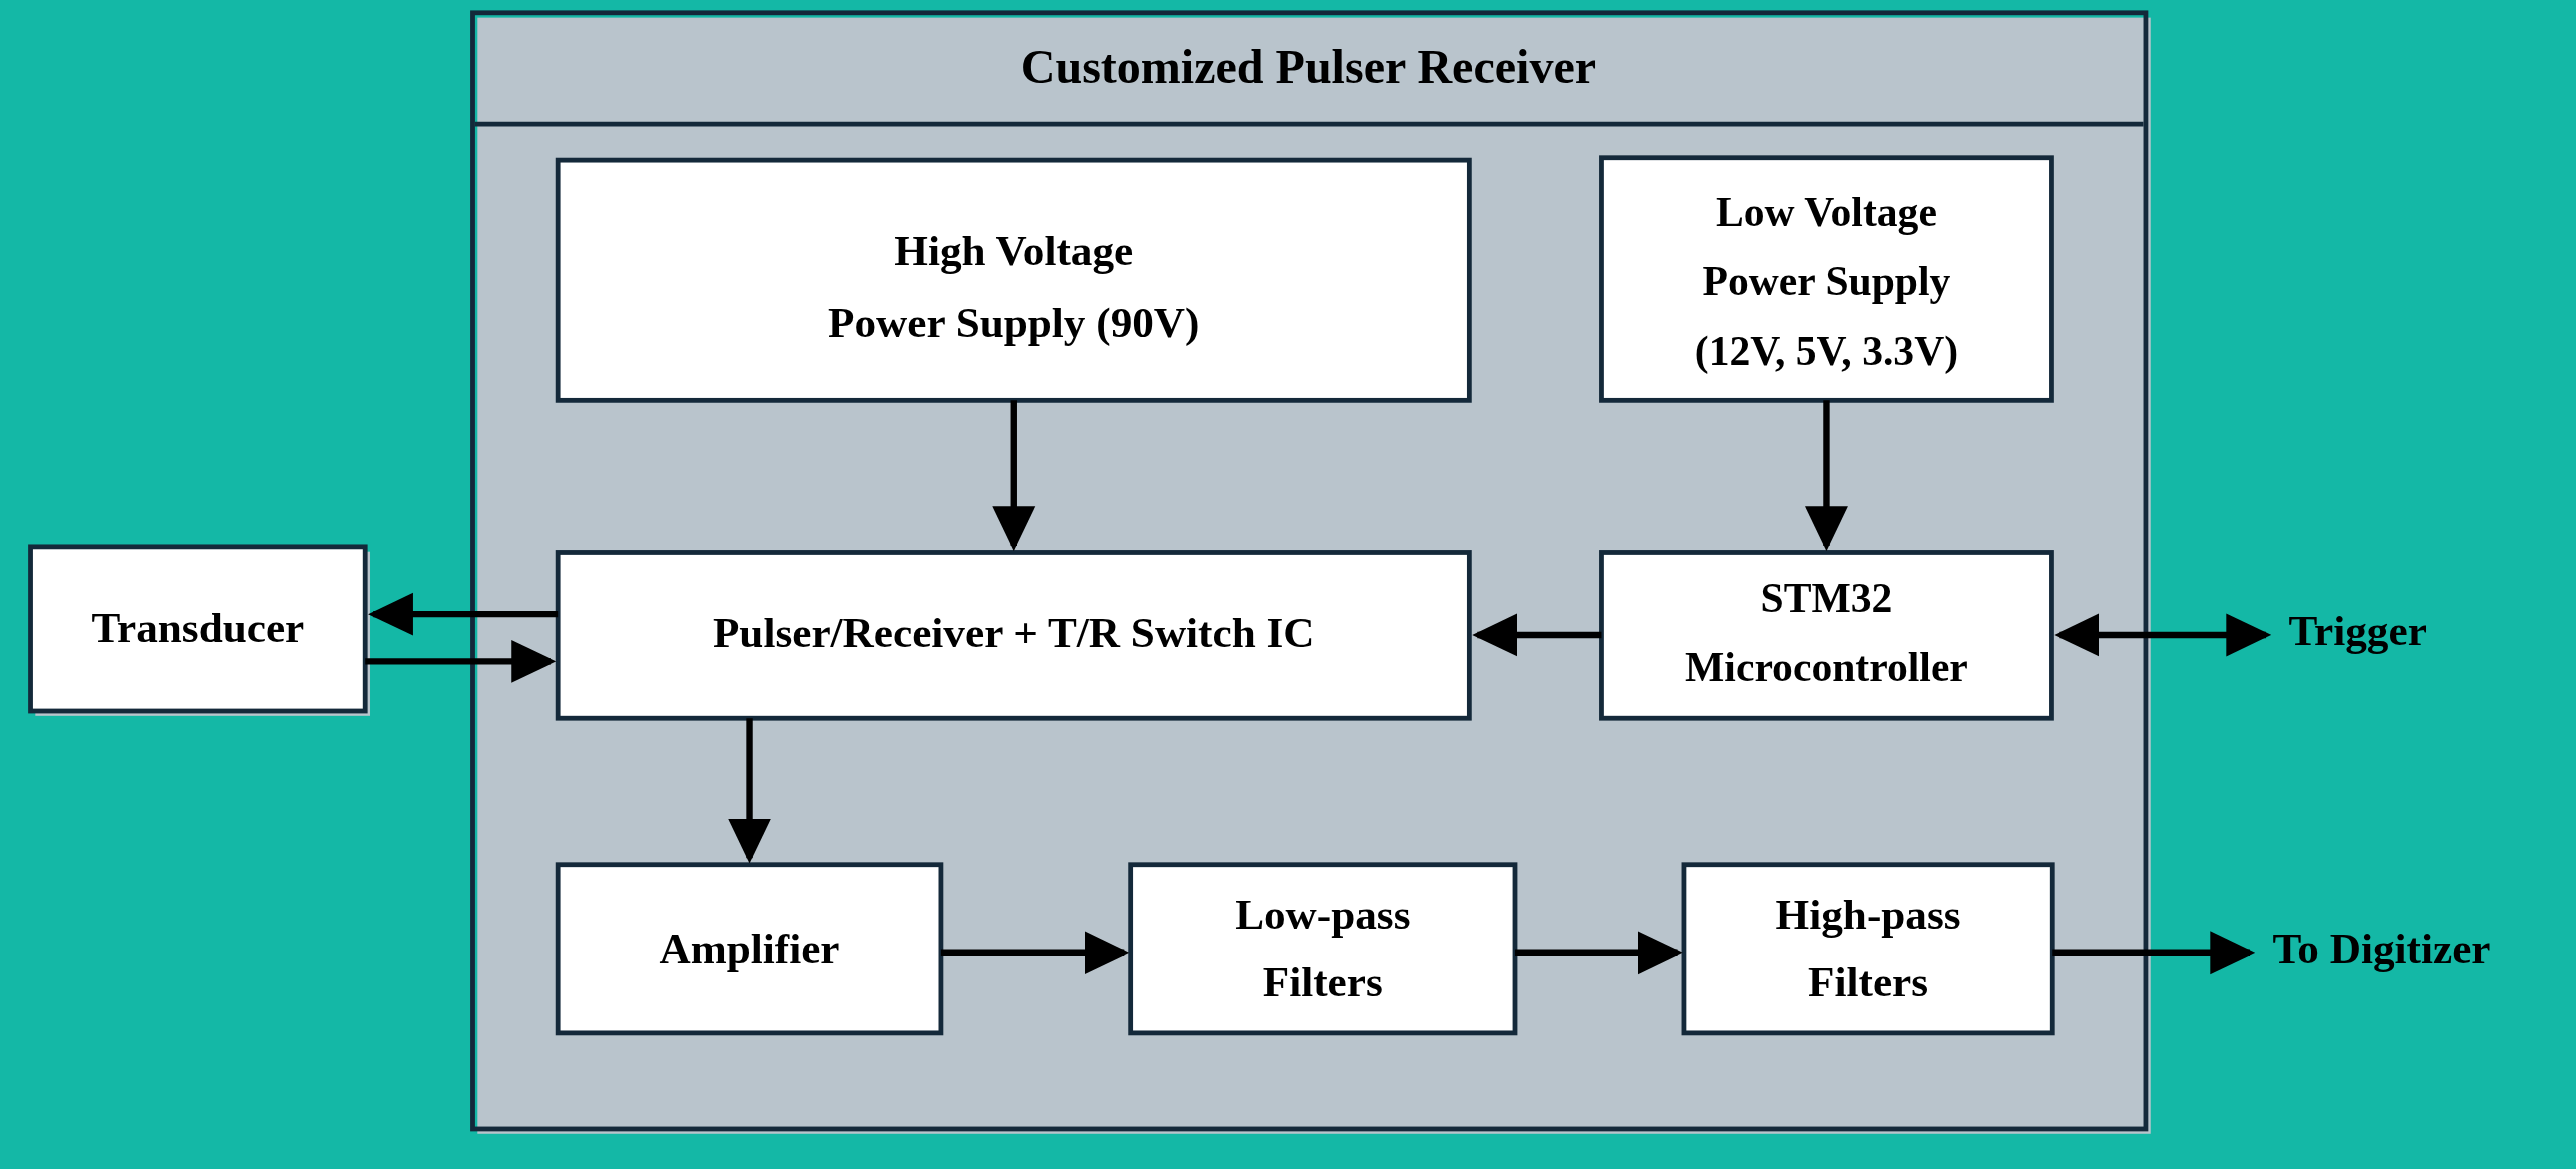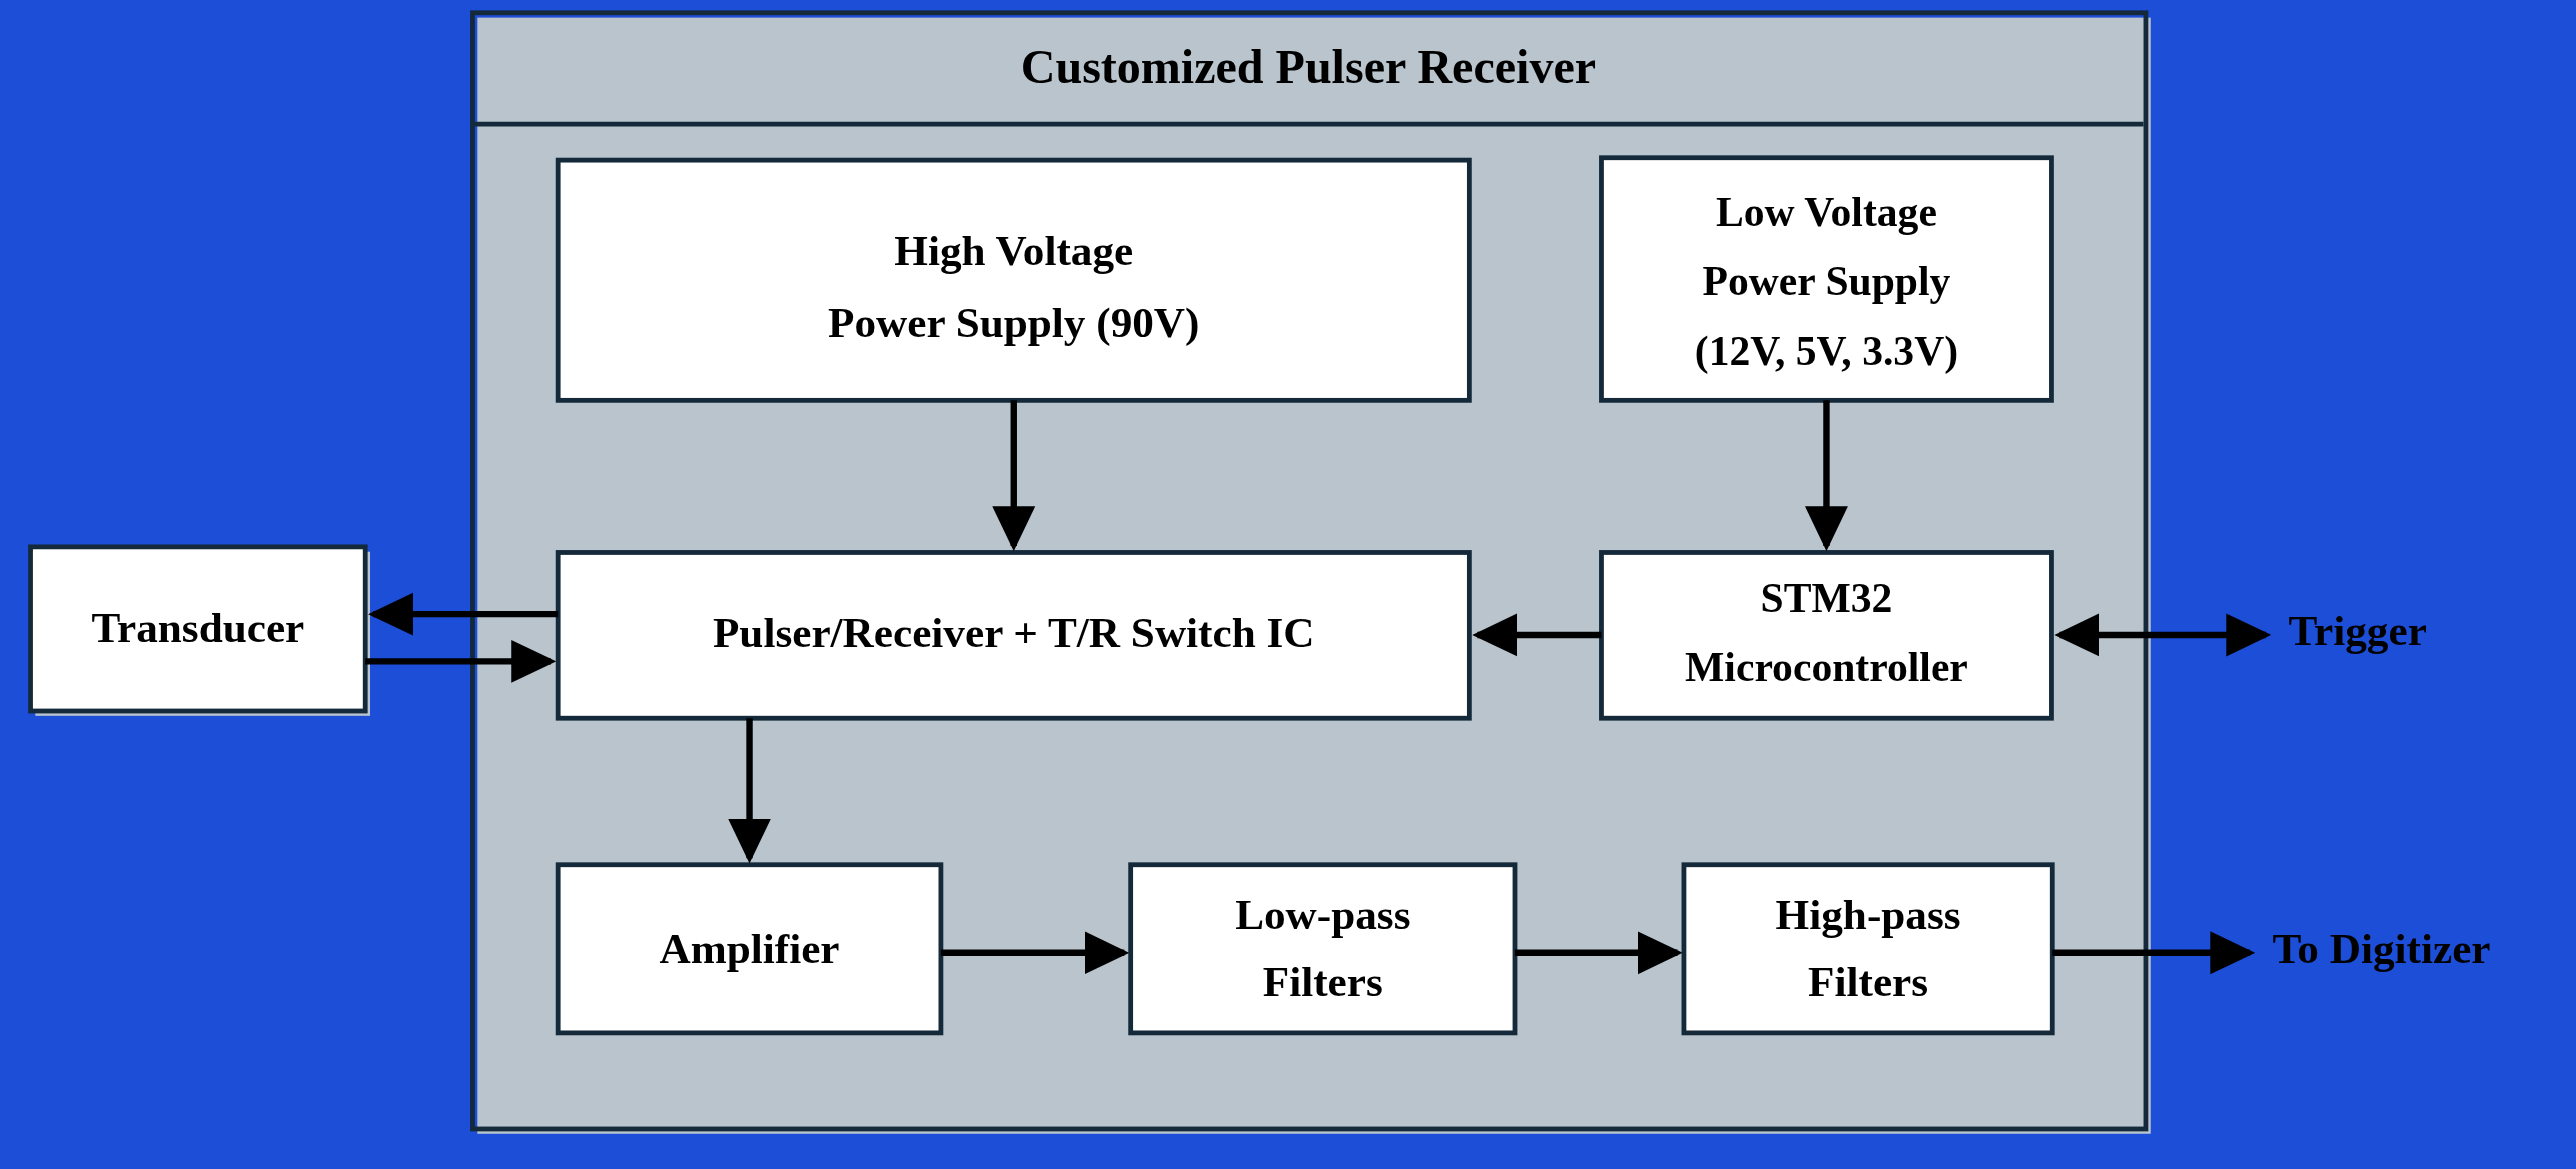--- a/index.html
+++ b/index.html
@@ -10,21 +10,21 @@
   body {
     width: 2576px;
     height: 1169px;
     font-family: "Liberation Serif", "DejaVu Serif", serif;
     overflow: hidden;
   }
   #diagram-root {
     position: relative;
     width: 2576px;
     height: 1169px;
-    background: #1d4ed8;
+    background: #14b8a6;
   }
   svg.diagram-canvas {
     position: absolute;
     top: 0;
     left: 0;
     width: 2576px;
     height: 1169px;
   }
   .box-rect {
     fill: #ffffff;

